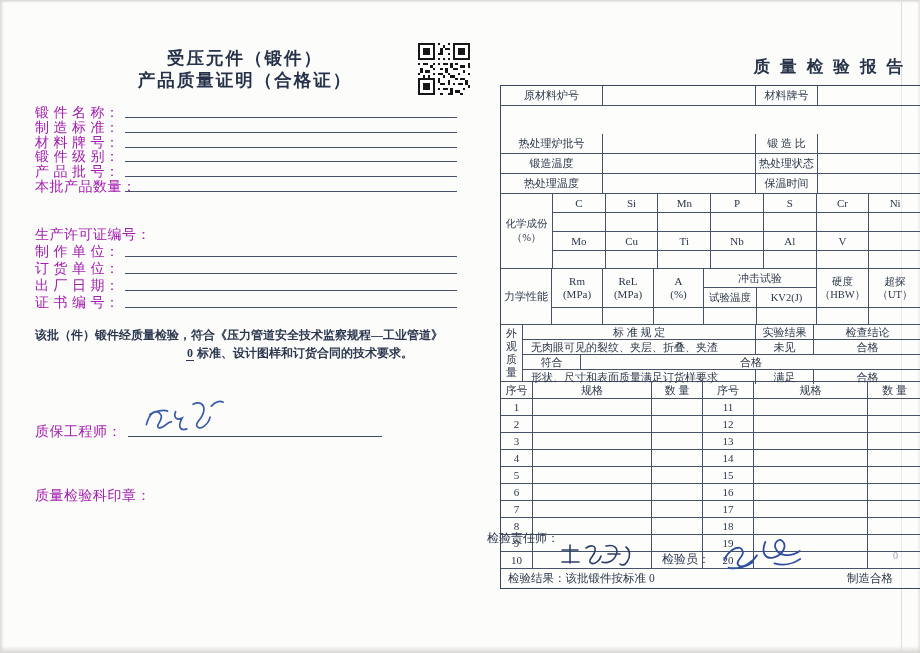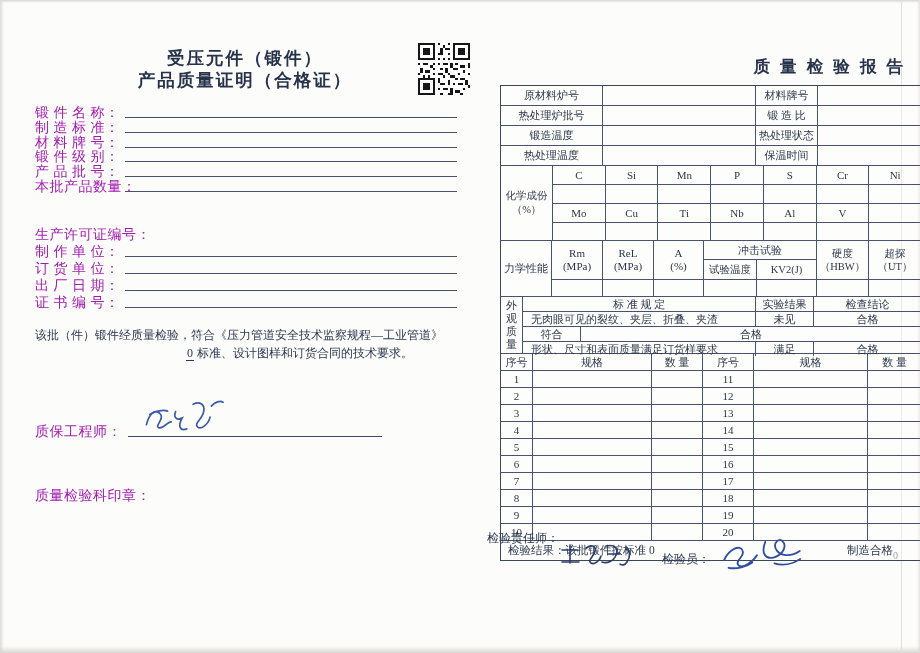--- a/index.html
+++ b/index.html
@@ -11,21 +11,21 @@
   .edge-bottom{position:absolute;left:0;bottom:0;right:0;height:7px;background:linear-gradient(rgba(255,255,255,0),#d9d7d4);}
   .edge-left{position:absolute;left:0;top:0;bottom:0;width:4px;background:linear-gradient(90deg,#dcdbd8,rgba(255,255,255,0));}
   .fold{position:absolute;top:0;bottom:0;left:901px;width:1px;background:#e0dfdc;}
   .edge-right{position:absolute;right:0;top:0;bottom:0;width:3px;background:linear-gradient(270deg,#e3e2df,rgba(255,255,255,0));}
 
   
   .ltitle{position:absolute;left:60px;width:370px;text-align:center;font-weight:bold;
           font-size:17.5px;letter-spacing:2px;color:#26324a;}
   .flabel{position:absolute;left:35px;font-size:14px;letter-spacing:.5px;color:#a21caf;white-space:pre;}
   .fline{position:absolute;left:125px;width:332px;height:13px;border-bottom:1.2px solid #46536b;}
-  .stmt{position:absolute;font-size:12px;color:#2c3850;white-space:nowrap;}
+  .stmt{position:absolute;font-size:12px;color:#2c3850;white-space:nowrap;font-weight:bold;}
   .unum{border-bottom:1px solid #2c3850;padding:0 1px;}
   .sigline{position:absolute;height:13px;border-bottom:1.2px solid #3f4b63;}
 
   
   .rtable{position:absolute;left:500px;top:85px;width:420px;border:1.2px solid #39465c;background:rgba(255,255,255,.35);}
   .row{display:flex;border-bottom:1px solid #46536b;}
   .row.nb{border-bottom:none;}
   .cell{border-right:1px solid #46536b;display:flex;align-items:center;justify-content:center;
         font-size:11px;overflow:hidden;white-space:nowrap;box-sizing:border-box;color:#2b3749;}
   .cell.last{border-right:none;}
@@ -126,21 +126,21 @@
   <div class="abs" style="left:484px;top:56px;width:422px;text-align:right;font-size:16.5px;font-weight:bold;letter-spacing:3px;color:#26324a;">质 量 检 验 报 告</div>
 
   <div class="rtable">
 
     <div class="row" style="height:19px;">
       <div class="cell" style="width:102px;">原材料炉号</div>
       <div class="cell" style="width:153px;"></div>
       <div class="cell" style="width:62px;">材料牌号</div>
       <div class="cell last" style="flex:1;"></div>
     </div>
-    <div class="row" style="height:19px;">
+    <div class="row" style="height:19px;margin-top:28px;">
       <div class="cell" style="width:102px;">热处理炉批号</div>
       <div class="cell" style="width:153px;"></div>
       <div class="cell" style="width:62px;">锻 造 比</div>
       <div class="cell last" style="flex:1;"></div>
     </div>
     <div class="row" style="height:19px;">
       <div class="cell" style="width:102px;">锻造温度</div>
       <div class="cell" style="width:153px;"></div>
       <div class="cell" style="width:62px;">热处理状态</div>
       <div class="cell last" style="flex:1;"></div>

